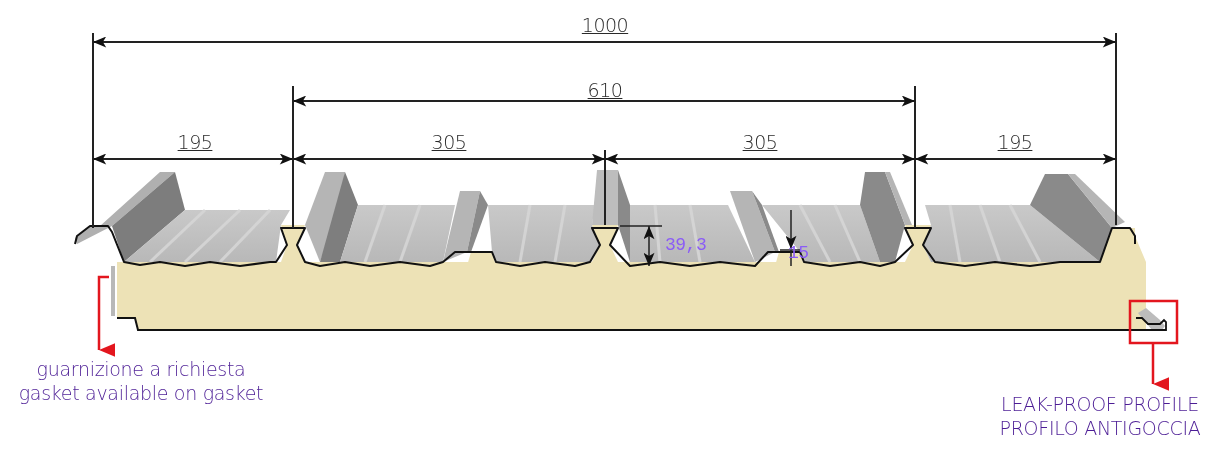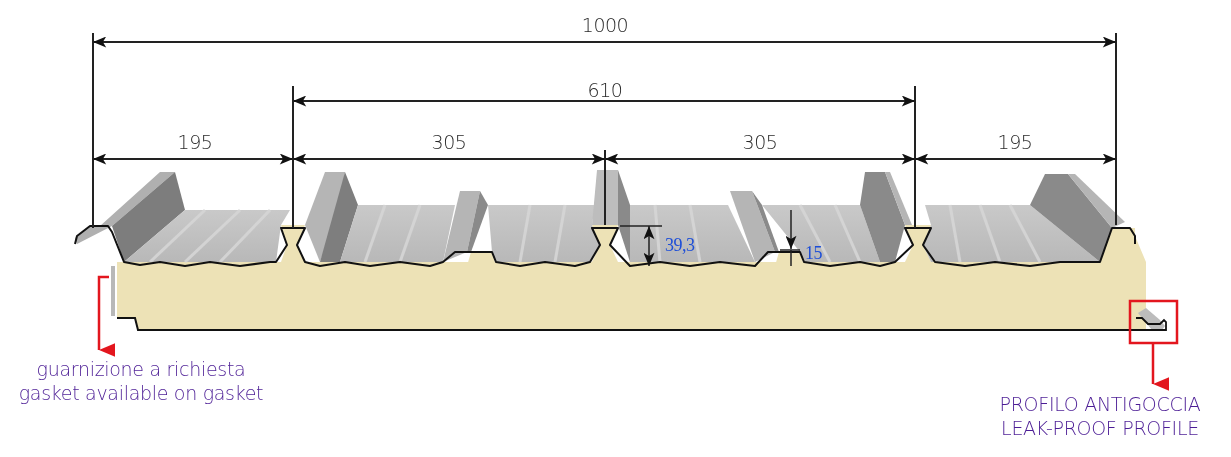--- a/index.html
+++ b/index.html
@@ -1,20 +1,20 @@
 <!DOCTYPE html>
 <html><head>
 <meta charset="utf-8">
 <style>
   html, body { margin: 0; padding: 0; background: #ffffff; }
   body { width: 1231px; height: 457px; position: relative; overflow: hidden; font-family: "DejaVu Sans", sans-serif; }
   #stage { position: absolute; left: 0; top: 0; width: 1231px; height: 457px; }
-  .dim-label { position: absolute; font-family: "DejaVu Sans", sans-serif; font-size: 19px; font-weight: 300; color: #2a2a2a; transform: translateX(-50%); white-space: nowrap; letter-spacing: -0.5px; }
+  .dim-label { position: absolute; font-family: "DejaVu Sans", sans-serif; font-size: 19px; font-weight: 300; color: #2a2a2a; transform: translateX(-50%); white-space: nowrap; letter-spacing: -0.5px; text-decoration: underline; }
   .note { position: absolute; font-family: "DejaVu Sans", sans-serif; font-size: 19px; font-weight: 300; color: #4c1d95; text-align: center; line-height: 24px; white-space: nowrap; letter-spacing: -0.3px; }
-  .small-dim { position: absolute; font-family: Liberation Serif, serif; font-size: 18px; color: #1d4ed8; white-space: nowrap; letter-spacing: -0.5px; }
+  .small-dim { position: absolute; font-family: Liberation Mono, monospace; font-size: 18px; color: #8b5cf6; white-space: nowrap; letter-spacing: -0.5px; }
 </style>
 </head>
 <body>
 
 <div id="stage">
   <svg width="1231" height="457" viewBox="0 0 1231 457" xmlns="http://www.w3.org/2000/svg">
     <defs>
       <marker id="arrEnd" viewBox="0 0 12 10" refX="12" refY="5" markerWidth="14" markerHeight="11" orient="auto" markerUnits="userSpaceOnUse">
         <path d="M0,0 L12,5 L0,10 L3,5 Z" fill="#111"></path>
       </marker>
@@ -138,24 +138,24 @@
   </svg>
 
   
   <div class="dim-label" style="left:605px; top:14px;">1000</div>
   <div class="dim-label" style="left:605px; top:79px;">610</div>
   <div class="dim-label" style="left:195px; top:131px;">195</div>
   <div class="dim-label" style="left:449px; top:131px;">305</div>
   <div class="dim-label" style="left:760px; top:131px;">305</div>
   <div class="dim-label" style="left:1015px; top:131px;">195</div>
   <div class="small-dim" style="left:665px; top:235px;">39,3</div>
-  <div class="small-dim" style="left:805px; top:243px;">15</div>
+  <div class="small-dim" style="left:788px; top:243px;">15</div>
 
   
   <div class="note" style="left:0px; width:282px; top:357px;">
     <div>guarnizione a richiesta</div>
     <div>gasket available on gasket</div>
   </div>
   <div class="note" style="left:970px; width:260px; top:392px;">
+    <div>LEAK-PROOF PROFILE</div>
     <div>PROFILO ANTIGOCCIA</div>
-    <div>LEAK-PROOF PROFILE</div>
   </div>
 </div>
 
 </body></html>

